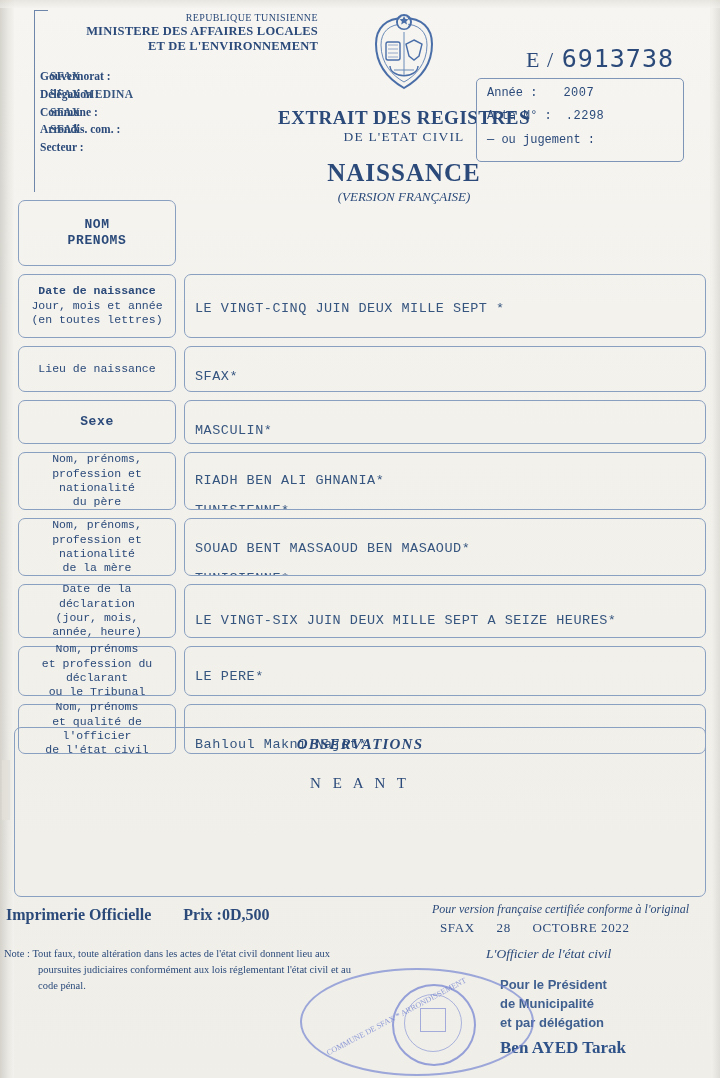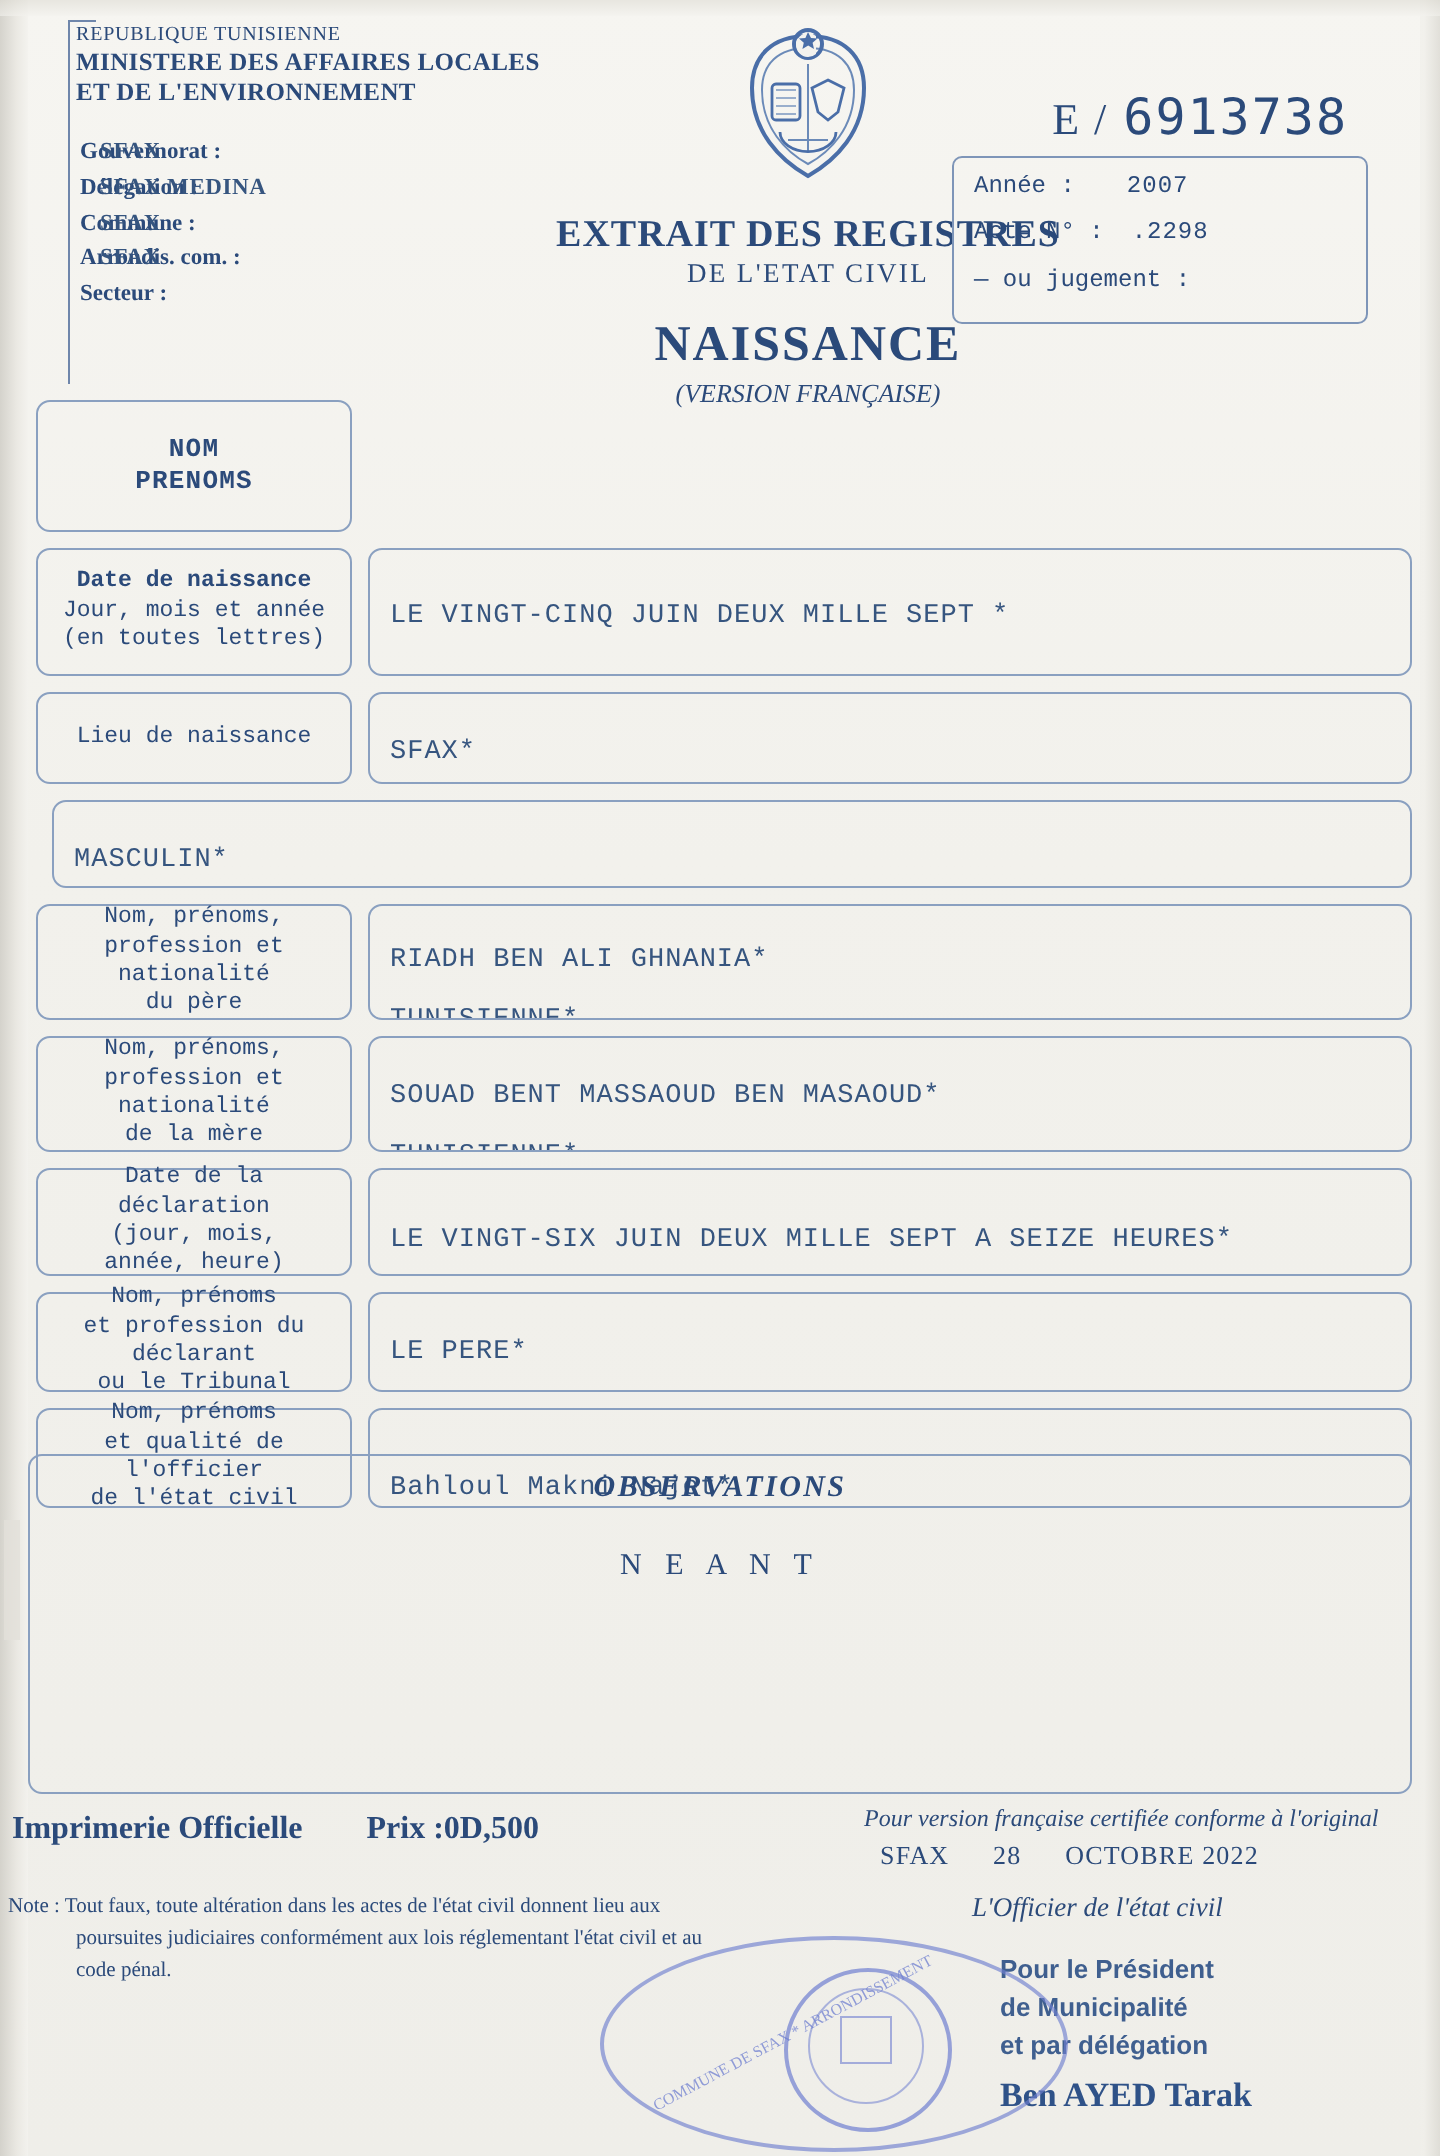--- a/index.html
+++ b/index.html
@@ -42,21 +42,21 @@
 
   
   .header {
     position: absolute;
     left: 34px; top: 8px; right: 16px; height: 190px;
   }
   .ministry {
     position: absolute;
     left: 4px; top: 4px;
     width: 280px;
-    text-align: left;
+    text-align: right;
     line-height: 1.18;
   }
   .ministry .rep {
     font-size: 10px;
     letter-spacing: .4px;
   }
   .ministry .min1 {
     font-size: 12.5px;
     font-weight: bold;
     letter-spacing: .2px;
@@ -454,20 +454,23 @@
     <div class="row" style="height:46px; margin-top:8px">
       <div class="lcell">
         <div>Lieu de naissance</div>
       </div>
       <div class="rcell">
         <div class="val" style="top:22px">SFAX*</div>
       </div>
     </div>
 
     <div class="row" style="height:44px; margin-top:8px">
+      <div class="lcell bold">
+        <div>Sexe</div>
+      </div>
       <div class="rcell">
         <div class="val" style="top:22px">MASCULIN*</div>
       </div>
     </div>
 
     <div class="row" style="height:58px; margin-top:8px">
       <div class="lcell">
         <div>
           <div>Nom, prénoms,</div>
           <div>profession et nationalité</div>

